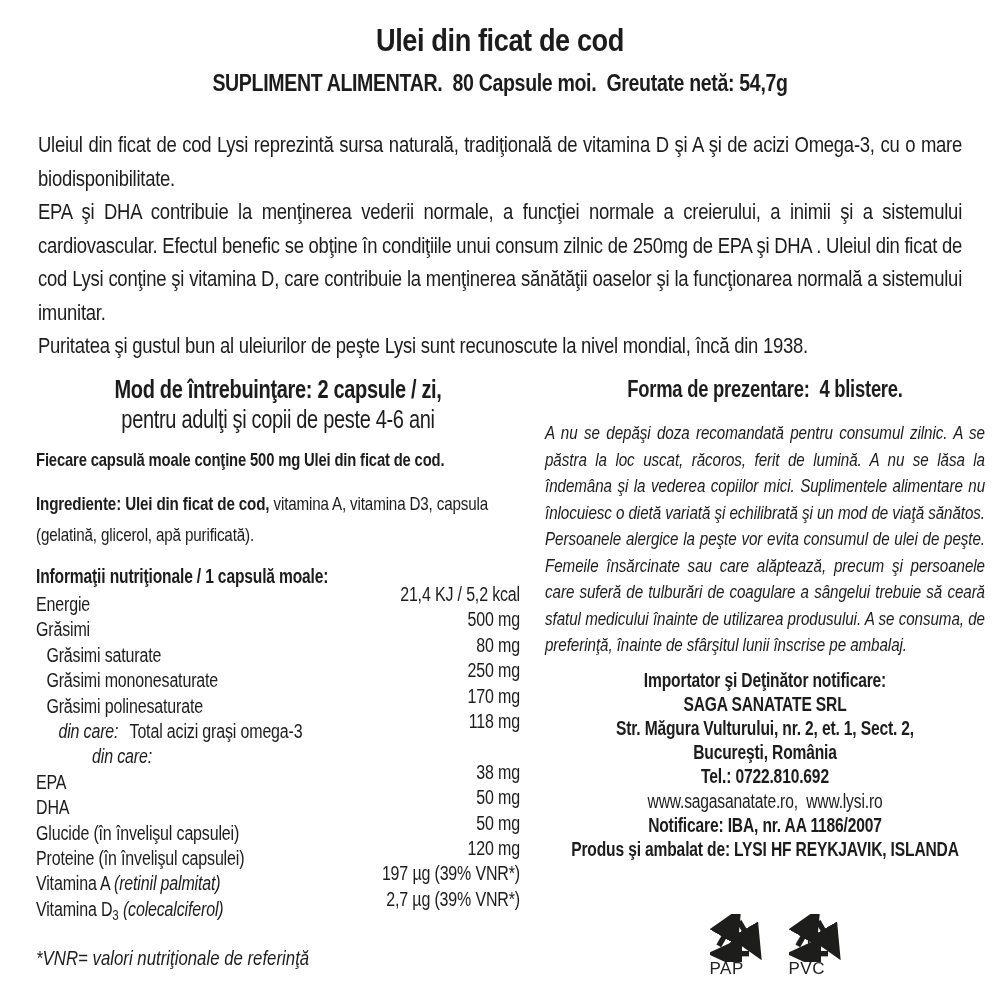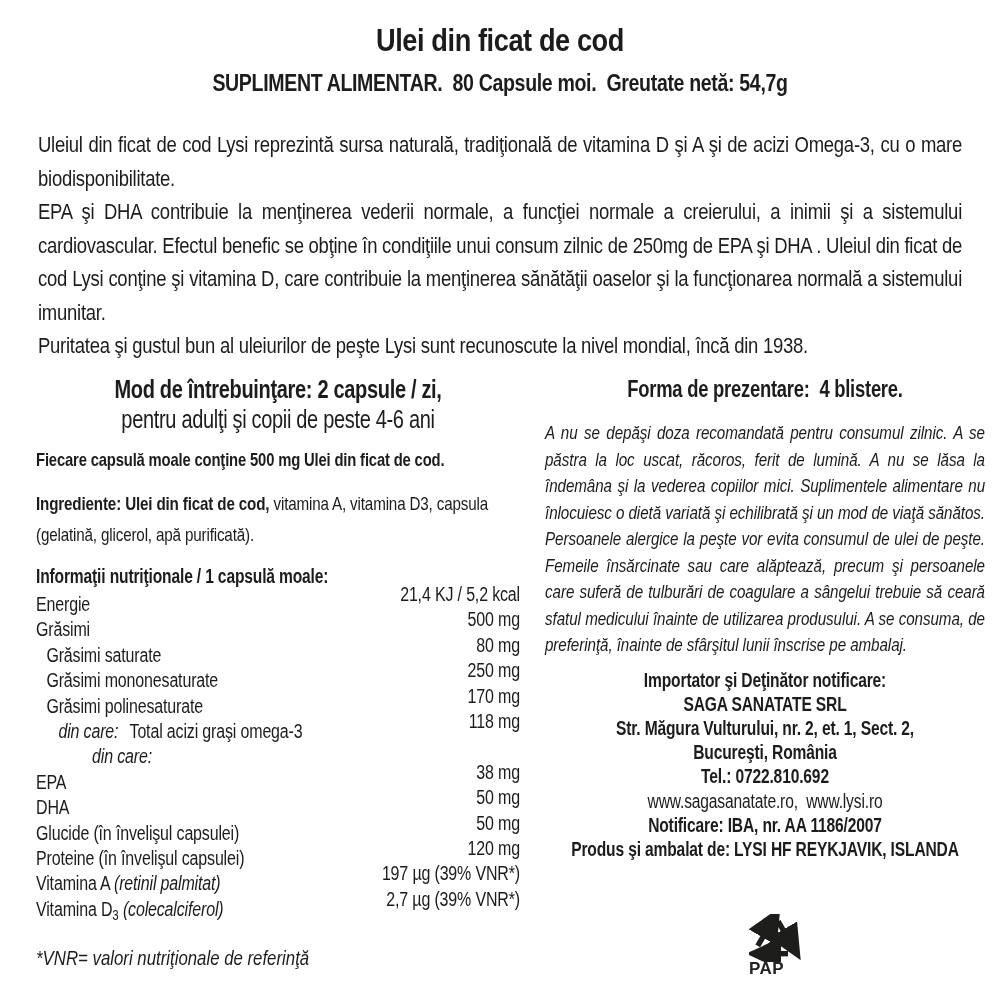--- a/index.html
+++ b/index.html
@@ -39,21 +39,21 @@
   .warning{font-size:19px;font-style:italic;text-align:justify;line-height:26.5px;
     margin-bottom:9px;letter-spacing:-0.1px;}
   .importer{text-align:center;font-size:19.5px;line-height:24.2px;}
   .importer .line{display:block;}
   .importer .b{font-weight:700;}
   .importer .r{font-weight:400;white-space:pre-wrap;}
   .recycle-row{top:914px;left:560px;width:440px;display:flex;
     justify-content:center;gap:17px;}
   .recycle{display:flex;flex-direction:column;width:62px;}
   .recycle svg{display:block;}
-  .recycle .mat{font-size:17px;font-weight:700;letter-spacing:0.5px;color:#222;margin-top:-3px;}
+  .recycle .mat{font-size:17px;font-weight:400;letter-spacing:0.5px;color:#222;margin-top:-3px;}
 </style>
 </head>
 <body>
 
 <div class="abs title-wrap squeezeC">Ulei din ficat de cod</div>
 <div class="abs subtitle-wrap squeezeC">SUPLIMENT ALIMENTAR.  80 Capsule moi.  Greutate netă: 54,7g</div>
 
 <div class="abs intro">
   <p>Uleiul din ficat de cod Lysi reprezintă sursa naturală, tradiţională de vitamina D şi A şi de acizi Omega-3, cu o mare biodisponibilitate.</p>
   <p>EPA şi DHA contribuie la menţinerea vederii normale, a funcţiei normale a creierului, a inimii şi a sistemului cardiovascular. Efectul benefic se obţine în condiţiile unui consum zilnic de 250mg de EPA şi DHA . Uleiul din ficat de cod Lysi conţine şi vitamina D, care contribuie la menţinerea sănătăţii oaselor şi la funcţionarea normală a sistemului imunitar.</p>
@@ -147,13 +147,27 @@
             <path d="M0,0 L6.5,3 L0,6 z" fill="#1d1d1b"></path>
           </marker>
         </defs>
         <path d="M 27,7 L 39.5,28.5" stroke="#1d1d1b" stroke-width="5.2" fill="none" marker-end="url(#arw21)"></path>
         <path d="M 36.5,38 L 14.5,38" stroke="#1d1d1b" stroke-width="5.2" fill="none" marker-end="url(#arw21)"></path>
         <path d="M 7.5,30.5 L 20,9" stroke="#1d1d1b" stroke-width="5.2" fill="none" marker-end="url(#arw21)"></path>
         <text x="24" y="31" text-anchor="middle" font-size="13.5" font-weight="bold" font-family="Liberation Sans, sans-serif" fill="#1d1d1b">21</text>
       </svg>
       <div class="mat">PAP</div>
     </div>
+    <div class="recycle">
+      <svg width="52" height="48" viewBox="0 0 48 46">
+        <defs>
+          <marker id="arw03" markerWidth="7" markerHeight="7" refX="3" refY="3" orient="auto">
+            <path d="M0,0 L6.5,3 L0,6 z" fill="#1d1d1b"></path>
+          </marker>
+        </defs>
+        <path d="M 27,7 L 39.5,28.5" stroke="#1d1d1b" stroke-width="5.2" fill="none" marker-end="url(#arw03)"></path>
+        <path d="M 36.5,38 L 14.5,38" stroke="#1d1d1b" stroke-width="5.2" fill="none" marker-end="url(#arw03)"></path>
+        <path d="M 7.5,30.5 L 20,9" stroke="#1d1d1b" stroke-width="5.2" fill="none" marker-end="url(#arw03)"></path>
+        <text x="24" y="31" text-anchor="middle" font-size="13.5" font-weight="bold" font-family="Liberation Sans, sans-serif" fill="#1d1d1b">03</text>
+      </svg>
+      <div class="mat">PVC</div>
+    </div>
   </div>
 
 </body></html>

